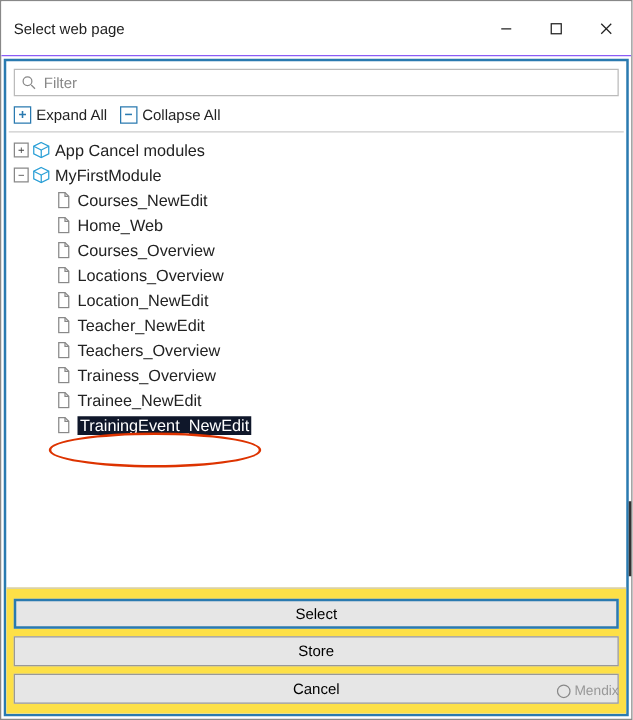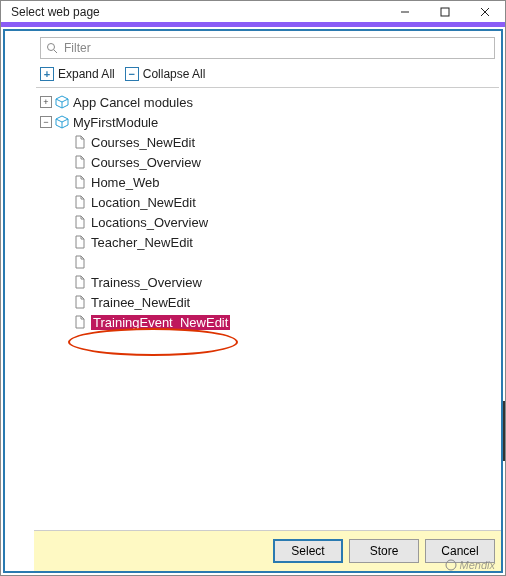--- a/index.html
+++ b/index.html
@@ -9,42 +9,41 @@
     font-size: 12px;
     background: #fff;
     width: 506px; height: 576px;
     display: flex; flex-direction: column;
     border: 1px solid #888;
     position: relative;
   }
   
   .titlebar {
     display: flex; align-items: center;
-    height: 26px;
+    height: 44px;
     padding-left: 10px;
     background: #fff;
-    border-bottom: 5px solid #8b5cf6;
+    border-bottom: 1px solid #8b5cf6;
     font-size: 12px;
     color: #222;
   }
   .titlebar .title { flex: 1; }
   .tbtn {
     width: 40px; height: 30px;
     display: inline-flex; align-items: center; justify-content: center;
     color: #222;
   }
 
   
   .content {
     flex: 1;
     border: 2px solid #2a7ab0;
     margin: 2px;
     display: flex; flex-direction: column;
     overflow: hidden;
-    padding-left: 29px;
   }
 
   
   .filter-wrap { padding: 6px; }
   .filter {
     display: flex; align-items: center;
     border: 1px solid #bbb;
     height: 22px;
     padding: 0 5px;
     color: #888;
@@ -96,62 +95,63 @@
     border: 1px solid #888;
     font-size: 9px; line-height: 1;
     color: #444;
     margin-right: 3px;
     background: #fff;
   }
   .twist.empty { border: none; color: transparent; }
   .nodeicon { width: 14px; height: 14px; margin-right: 4px; flex-shrink: 0; }
   .pad { display:inline-block; }
   .selected {
-    background: #be185d;
+    background: #0f172a;
     color: #fff;
     padding: 0 2px;
     display: inline-block;
   }
   .highlight-ellipse {
     position: absolute;
     border: 2px solid #d30;
     border-radius: 50%;
     pointer-events: none;
   }
 
   
   .footer {
     display: flex;
     justify-content: flex-end;
     gap: 6px;
     padding: 8px 6px;
     border-top: 1px solid #ccc;
-    background: #fef9c3;
+    background: #fde047;
     position: relative;
+    flex-direction: column;
   }
   .btn {
     min-width: 70px;
     height: 24px;
     border: 1px solid #999;
     background: #e6e6e6;
     font-size: 12px;
     display: inline-flex; align-items: center; justify-content: center;
     cursor: pointer;
   }
   .btn.primary {
     border: 2px solid #2a7ab0;
     background: #e6e6e6;
   }
   .watermark {
     position: absolute;
-    right: 6px; bottom: 0;
+    right: 6px; bottom: 12px;
     font-size: 11px;
     color: rgba(120,120,120,0.7);
     pointer-events: none;
-    display: flex; align-items: center; gap: 3px; font-style: italic;
+    display: flex; align-items: center; gap: 3px;
   }
   .sidebar-stub {
     position: absolute;
     right: -6px;
     top: 400px;
     width: 8px; height: 60px;
     background: #333;
   }
 </style>
 </head>
@@ -237,65 +237,66 @@
         </svg>
         <span>Courses_NewEdit</span>
       </div>
       <div class="row">
         <span class="pad" style="width:22px"></span>
         <span class="twist empty"></span>
         <svg class="nodeicon" viewBox="0 0 14 14">
           <path d="M3 1 h5 l3 3 v9 h-8 z" fill="none" stroke="#888" stroke-width="1"></path>
           <path d="M8 1 v3 h3" fill="none" stroke="#888" stroke-width="1"></path>
         </svg>
+        <span>Home_Web</span>
+      </div>
+      <div class="row">
+        <span class="pad" style="width:22px"></span>
+        <span class="twist empty"></span>
+        <svg class="nodeicon" viewBox="0 0 14 14">
+          <path d="M3 1 h5 l3 3 v9 h-8 z" fill="none" stroke="#888" stroke-width="1"></path>
+          <path d="M8 1 v3 h3" fill="none" stroke="#888" stroke-width="1"></path>
+        </svg>
         <span>Courses_Overview</span>
       </div>
       <div class="row">
         <span class="pad" style="width:22px"></span>
         <span class="twist empty"></span>
         <svg class="nodeicon" viewBox="0 0 14 14">
           <path d="M3 1 h5 l3 3 v9 h-8 z" fill="none" stroke="#888" stroke-width="1"></path>
           <path d="M8 1 v3 h3" fill="none" stroke="#888" stroke-width="1"></path>
         </svg>
-        <span>Home_Web</span>
+        <span>Locations_Overview</span>
       </div>
       <div class="row">
         <span class="pad" style="width:22px"></span>
         <span class="twist empty"></span>
         <svg class="nodeicon" viewBox="0 0 14 14">
           <path d="M3 1 h5 l3 3 v9 h-8 z" fill="none" stroke="#888" stroke-width="1"></path>
           <path d="M8 1 v3 h3" fill="none" stroke="#888" stroke-width="1"></path>
         </svg>
         <span>Location_NewEdit</span>
       </div>
       <div class="row">
         <span class="pad" style="width:22px"></span>
         <span class="twist empty"></span>
         <svg class="nodeicon" viewBox="0 0 14 14">
           <path d="M3 1 h5 l3 3 v9 h-8 z" fill="none" stroke="#888" stroke-width="1"></path>
           <path d="M8 1 v3 h3" fill="none" stroke="#888" stroke-width="1"></path>
         </svg>
-        <span>Locations_Overview</span>
-      </div>
-      <div class="row">
-        <span class="pad" style="width:22px"></span>
-        <span class="twist empty"></span>
-        <svg class="nodeicon" viewBox="0 0 14 14">
-          <path d="M3 1 h5 l3 3 v9 h-8 z" fill="none" stroke="#888" stroke-width="1"></path>
-          <path d="M8 1 v3 h3" fill="none" stroke="#888" stroke-width="1"></path>
-        </svg>
         <span>Teacher_NewEdit</span>
       </div>
       <div class="row">
         <span class="pad" style="width:22px"></span>
         <span class="twist empty"></span>
         <svg class="nodeicon" viewBox="0 0 14 14">
           <path d="M3 1 h5 l3 3 v9 h-8 z" fill="none" stroke="#888" stroke-width="1"></path>
           <path d="M8 1 v3 h3" fill="none" stroke="#888" stroke-width="1"></path>
         </svg>
+        <span>Teachers_Overview</span>
       </div>
       <div class="row">
         <span class="pad" style="width:22px"></span>
         <span class="twist empty"></span>
         <svg class="nodeicon" viewBox="0 0 14 14">
           <path d="M3 1 h5 l3 3 v9 h-8 z" fill="none" stroke="#888" stroke-width="1"></path>
           <path d="M8 1 v3 h3" fill="none" stroke="#888" stroke-width="1"></path>
         </svg>
         <span>Trainess_Overview</span>
       </div>

